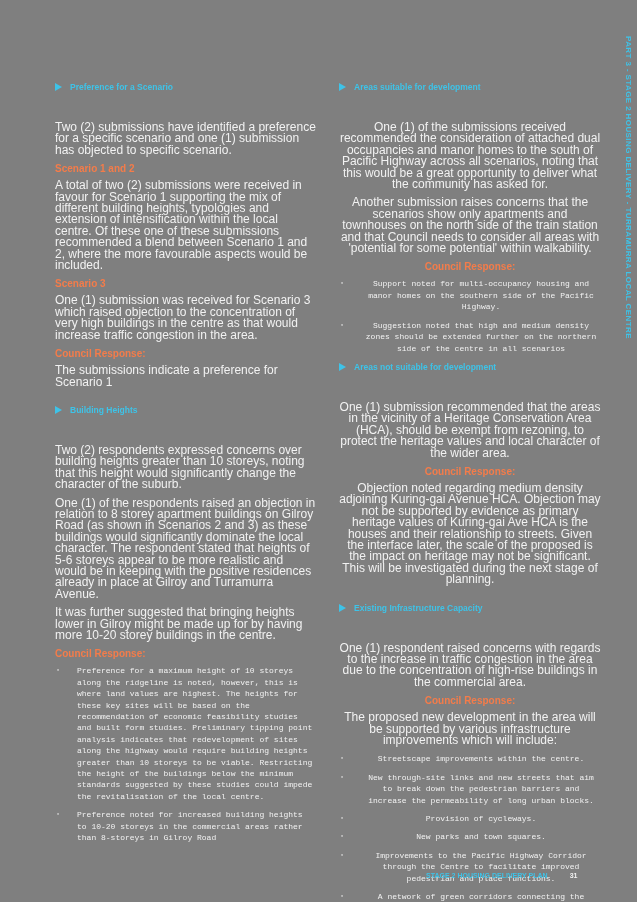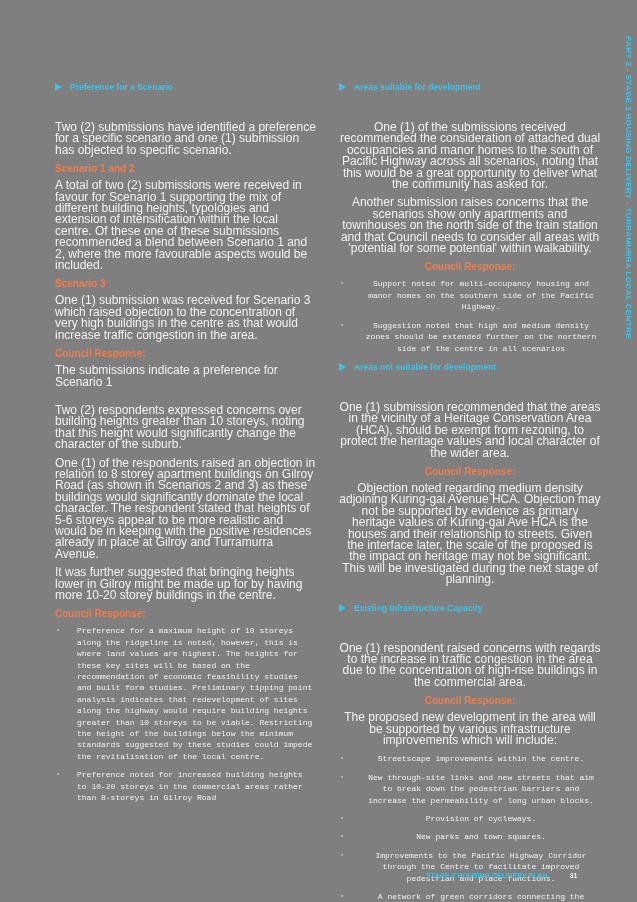--- a/index.html
+++ b/index.html
@@ -37,20 +37,24 @@
   </div>
   <p>Two (2) submissions have identified a preference for a specific scenario and one (1) submission has objected to specific scenario.</p>
   <div class="sub">Scenario 1 and 2</div>
   <p>A total of two (2) submissions were received in favour for Scenario 1 supporting the mix of different building heights, typologies and extension of intensification within the local centre. Of these one of these submissions recommended a blend between Scenario 1 and 2, where the more favourable aspects would be included.</p>
   <div class="sub">Scenario 3</div>
   <p>One (1) submission was received for Scenario 3 which raised objection to the concentration of very high buildings in the centre as that would increase traffic congestion in the area.</p>
   <div class="sub">Council Response:</div>
   <p>The submissions indicate a preference for Scenario 1</p>
   <div class="gap"></div>
 
+  <div class="sec-head">
+    <span class="arrow"></span>
+    <span>Building Heights</span>
+  </div>
   <p>Two (2) respondents expressed concerns over building heights greater than 10 storeys, noting that this height would significantly change the character of the suburb.</p>
   <p>One (1) of the respondents raised an objection in relation to 8 storey apartment buildings on Gilroy Road (as shown in Scenarios 2 and 3) as these buildings would significantly dominate the local character. The respondent stated that heights of 5-6 storeys appear to be more realistic and would be in keeping with the positive residences already in place at Gilroy and Turramurra Avenue.</p>
   <p>It was further suggested that bringing heights lower in Gilroy might be made up for by having more 10-20 storey buildings in the centre.</p>
   <div class="sub">Council Response:</div>
   <ul>
     <li>Preference for a maximum height of 10 storeys along the ridgeline is noted, however, this is where land values are highest. The heights for these key sites will be based on the recommendation of economic feasibility studies and built form studies. Preliminary tipping point analysis indicates that redevelopment of sites along the highway would require building heights greater than 10 storeys to be viable. Restricting the height of the buildings below the minimum standards suggested by these studies could impede the revitalisation of the local centre.</li>
     <li>Preference noted for increased building heights to 10-20 storeys in the commercial areas rather than 8-storeys in Gilroy Road</li>
   </ul>
 </div>
 

